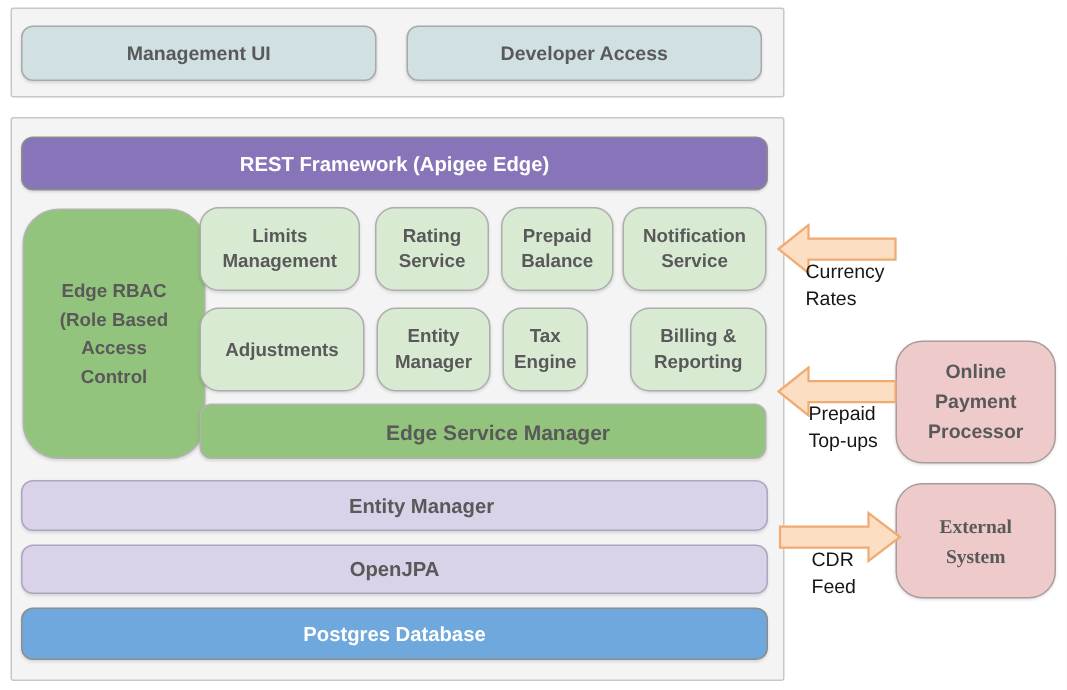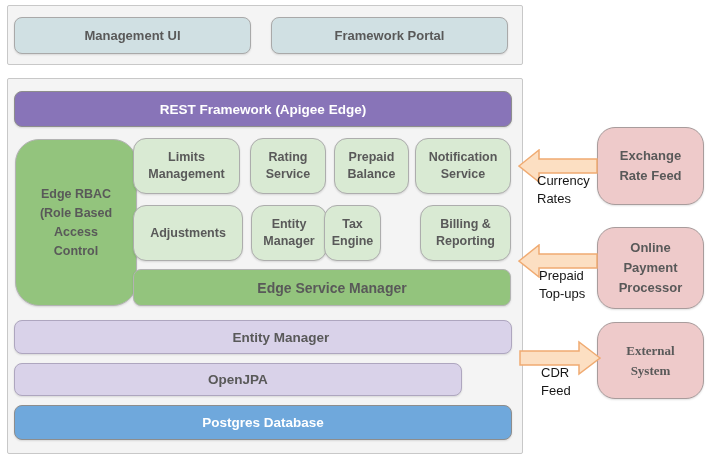--- a/index.html
+++ b/index.html
@@ -34,21 +34,21 @@
     color:var(--label-text,#161616);font-weight:normal;
   }
 </style>
 </head>
 <body>
 
 <div class="canvas">
 
   <div class="panel" style="left:7px;top:5px;width:514px;height:58px;">
     <div class="box teal-box" style="left:6px;top:11px;width:237px;height:37px;">Management UI</div>
-    <div class="box teal-box" style="left:263px;top:11px;width:237px;height:37px;">Framework Portal</div>
+    <div class="box teal-box" style="left:263px;top:11px;width:237px;height:37px;">Developer Access</div>
   </div>
 
   <div class="panel" style="left:7px;top:78px;width:514px;height:374px;">
 
     <div class="box purple-bar" style="left:6px;top:12px;width:498px;height:36px;">REST Framework (Apigee Edge)</div>
 
     <div class="box green-box" style="left:7px;top:60px;width:122px;height:167px;">Edge RBAC
 (Role Based
 Access
 Control</div>
@@ -58,36 +58,34 @@
     <div class="box lgreen-box" style="left:242px;top:59px;width:76px;height:56px;">Rating
 Service</div>
     <div class="box lgreen-box" style="left:326px;top:59px;width:75px;height:56px;">Prepaid
 Balance</div>
     <div class="box lgreen-box" style="left:407px;top:59px;width:96px;height:56px;">Notification
 Service</div>
 
     <div class="box lgreen-box" style="left:125px;top:126px;width:110px;height:56px;">Adjustments</div>
     <div class="box lgreen-box" style="left:243px;top:126px;width:76px;height:56px;">Entity
 Manager</div>
-    <div class="box lgreen-box" style="left:316px;top:126px;width:57px;height:56px;">Tax
+    <div class="box lgreen-box" style="left:327px;top:126px;width:57px;height:56px;">Tax
 Engine</div>
     <div class="box lgreen-box" style="left:412px;top:126px;width:91px;height:56px;">Billing &amp;
 Reporting</div>
 
     <div class="box green-bar" style="left:125px;top:190px;width:378px;height:37px;padding-left:20px;">Edge Service Manager</div>
 
     <div class="box lavender-bar" style="left:6px;top:241px;width:498px;height:34px;padding-left:36px;">Entity Manager</div>
 
-    <div class="box lavender-bar" style="left:6px;top:284px;width:448px;height:33px;">OpenJPA</div>
+    <div class="box lavender-bar" style="left:6px;top:284px;width:498px;height:33px;">OpenJPA</div>
 
     <div class="box blue-bar" style="left:6px;top:326px;width:498px;height:35px;">Postgres Database</div>
   </div>
 
-  <div class="box pink-box" style="left:597px;top:127px;width:107px;height:78px;">Exchange
-Rate Feed</div>
   <div class="box pink-box" style="left:597px;top:227px;width:107px;height:82px;">Online
 Payment
 Processor</div>
   <div class="box pink-box" style="left:597px;top:322px;width:107px;height:77px;font-family:Liberation Serif, serif;">External
 System</div>
 
   <svg class="flow-arrow" style="left:518px;top:149px;" width="80" height="34" viewBox="0 0 80 34">
     <polygon points="1,17 21,1 21,10 79,10 79,24 21,24 21,33" fill="var(--arrow-fill,#fcdfc2)" stroke="var(--arrow-stroke,#f0ab72)" stroke-width="1.5"></polygon>
   </svg>
   <div class="flow-label" style="left:537px;top:172px;">Currency

